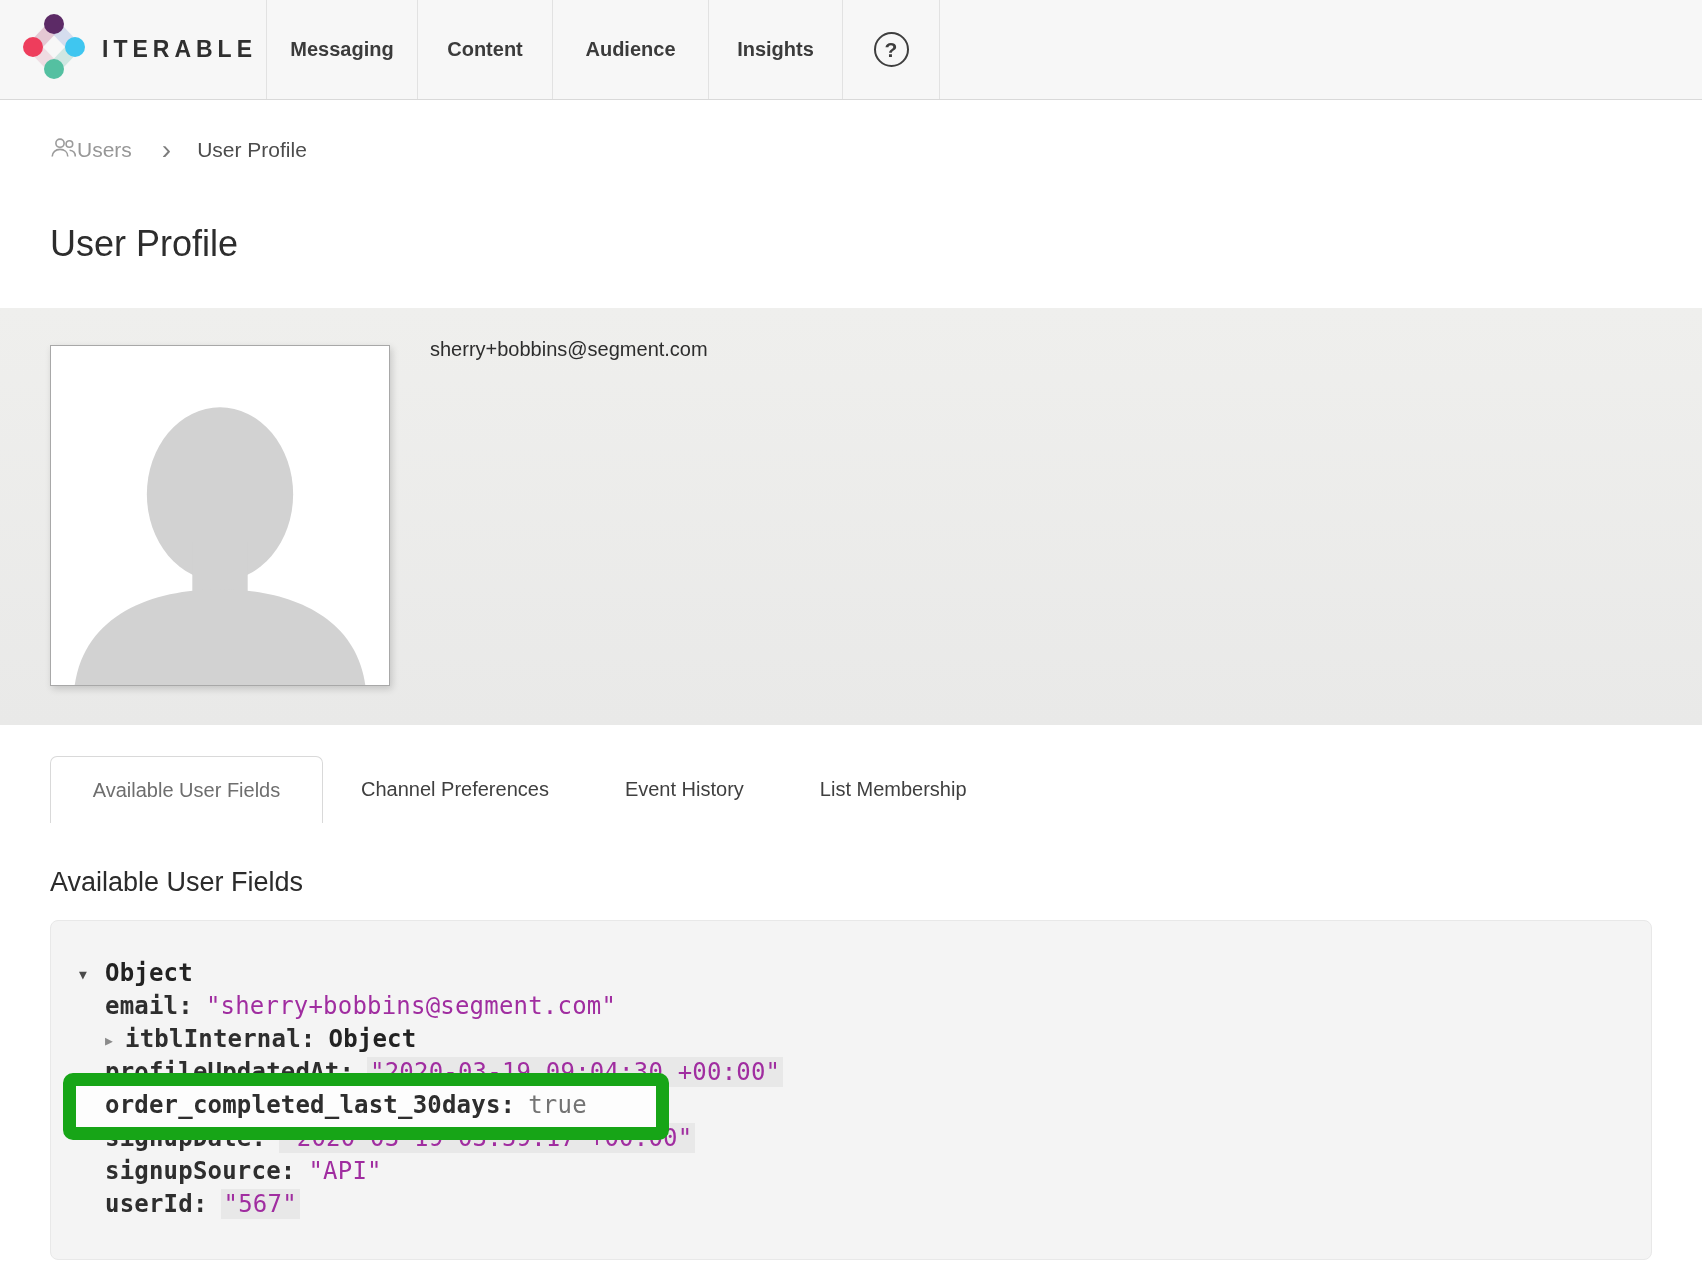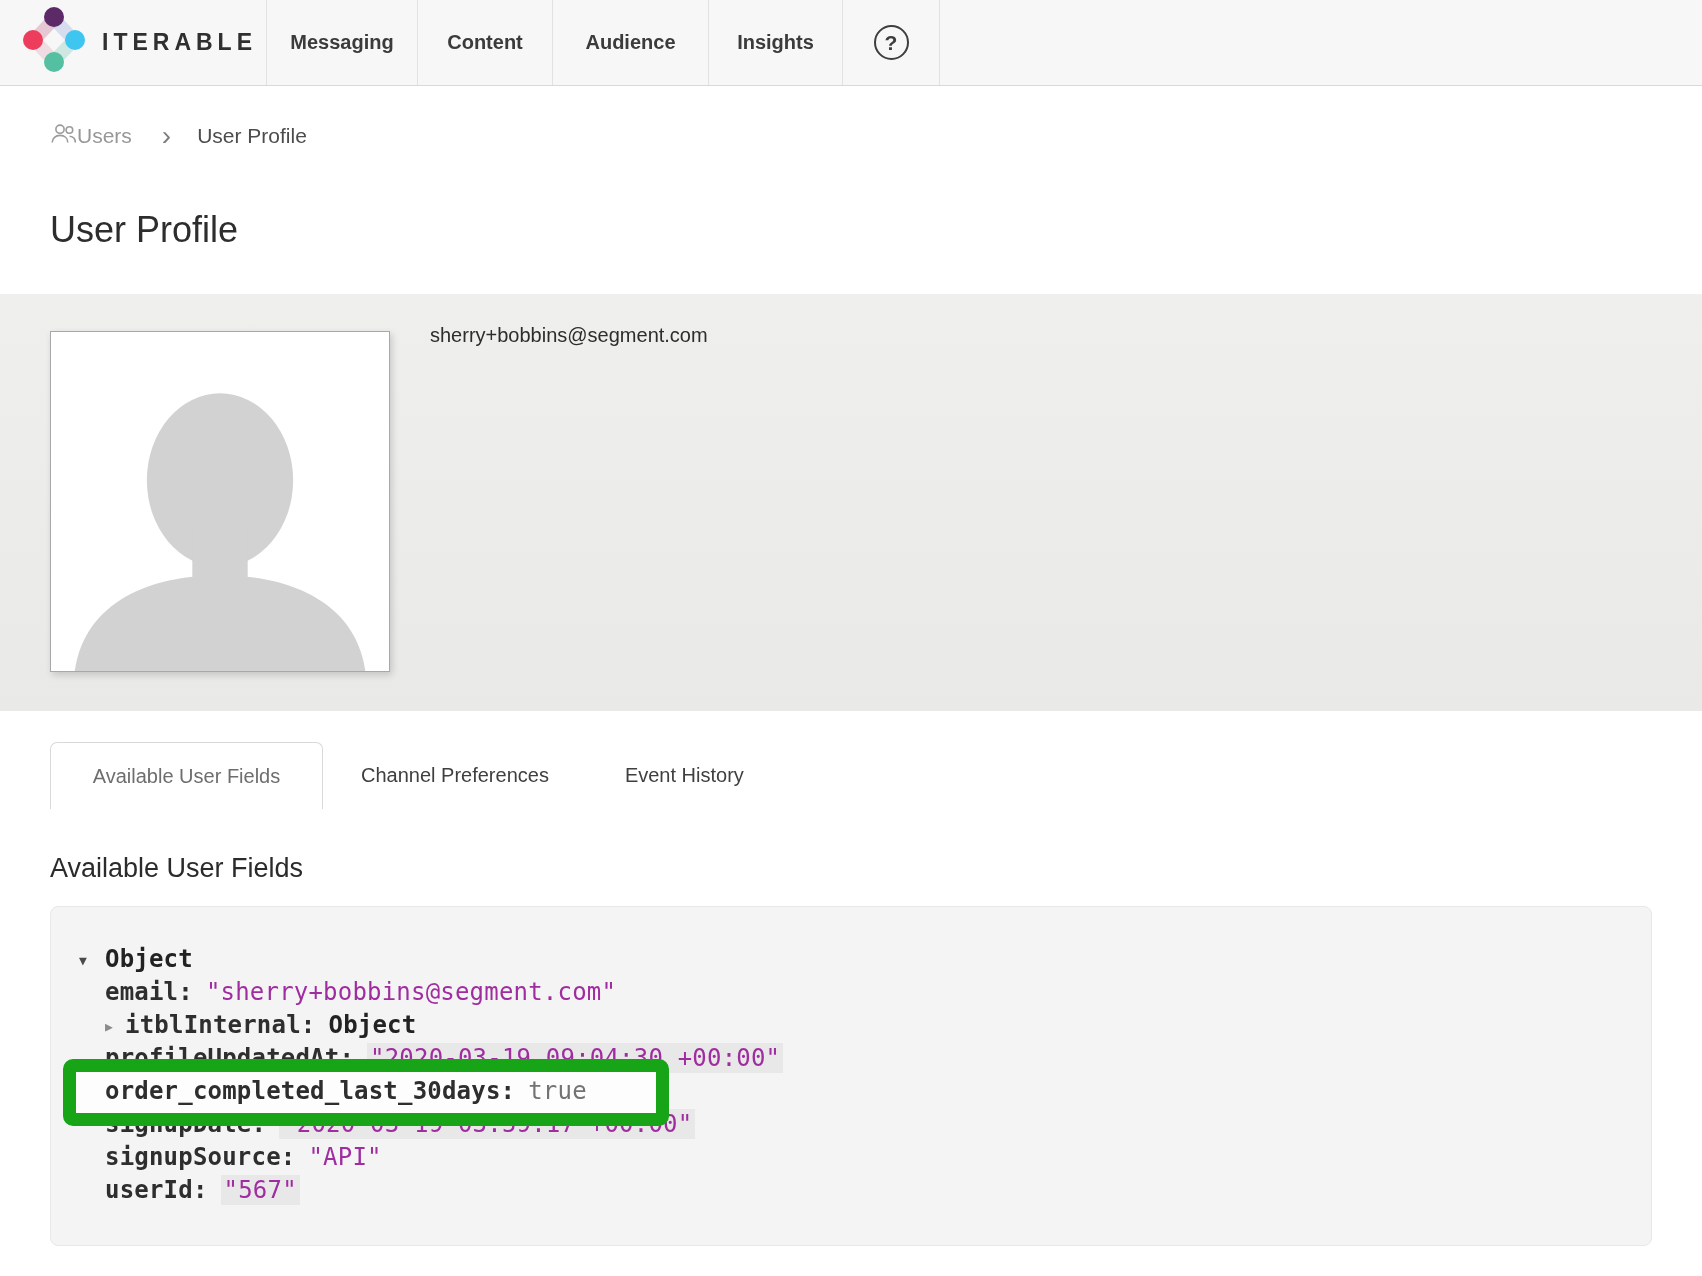--- a/index.html
+++ b/index.html
@@ -7,21 +7,21 @@
   body {
     width:1702px; height:1276px;
     background:#ffffff;
     font-family:"Liberation Sans", sans-serif;
     overflow:hidden;
     position:relative;
   }
 
   
   .navbar {
-    height:86px; background:#f7f7f7;
+    height:100px; background:#f7f7f7;
     border-bottom:1px solid #d9d9d9;
     display:flex; align-items:stretch;
   }
   .nav-cell {
     display:flex; align-items:center; justify-content:center;
     border-right:1px solid #e2e2e2;
     font-size:20px; font-weight:700; color:#3b3b3b;
     cursor:pointer;
   }
   .brand-cell { width:267px; justify-content:flex-start; padding-left:22px; }
@@ -178,20 +178,21 @@
       <path d="M24 343 C 34 272 102 246 171 246 C 240 246 308 272 318 343 Z" fill="#d2d2d2"></path>
     </svg>
   </div>
   <div class="hero-email">sherry+bobbins@segment.com</div>
 </div>
 
 <div class="tabs">
   <div class="tab tab-active">Available User Fields</div>
   <div class="tab tab-plain">Channel Preferences</div>
   <div class="tab tab-plain">Event History</div>
+  <div class="tab tab-plain">List Membership</div>
 </div>
 
 <div class="section-heading">Available User Fields</div>
 
 <div class="json-box">
 
   <div class="trow">
     <span class="marker-down">▼</span><span class="val-object">Object</span>
   </div>
 

